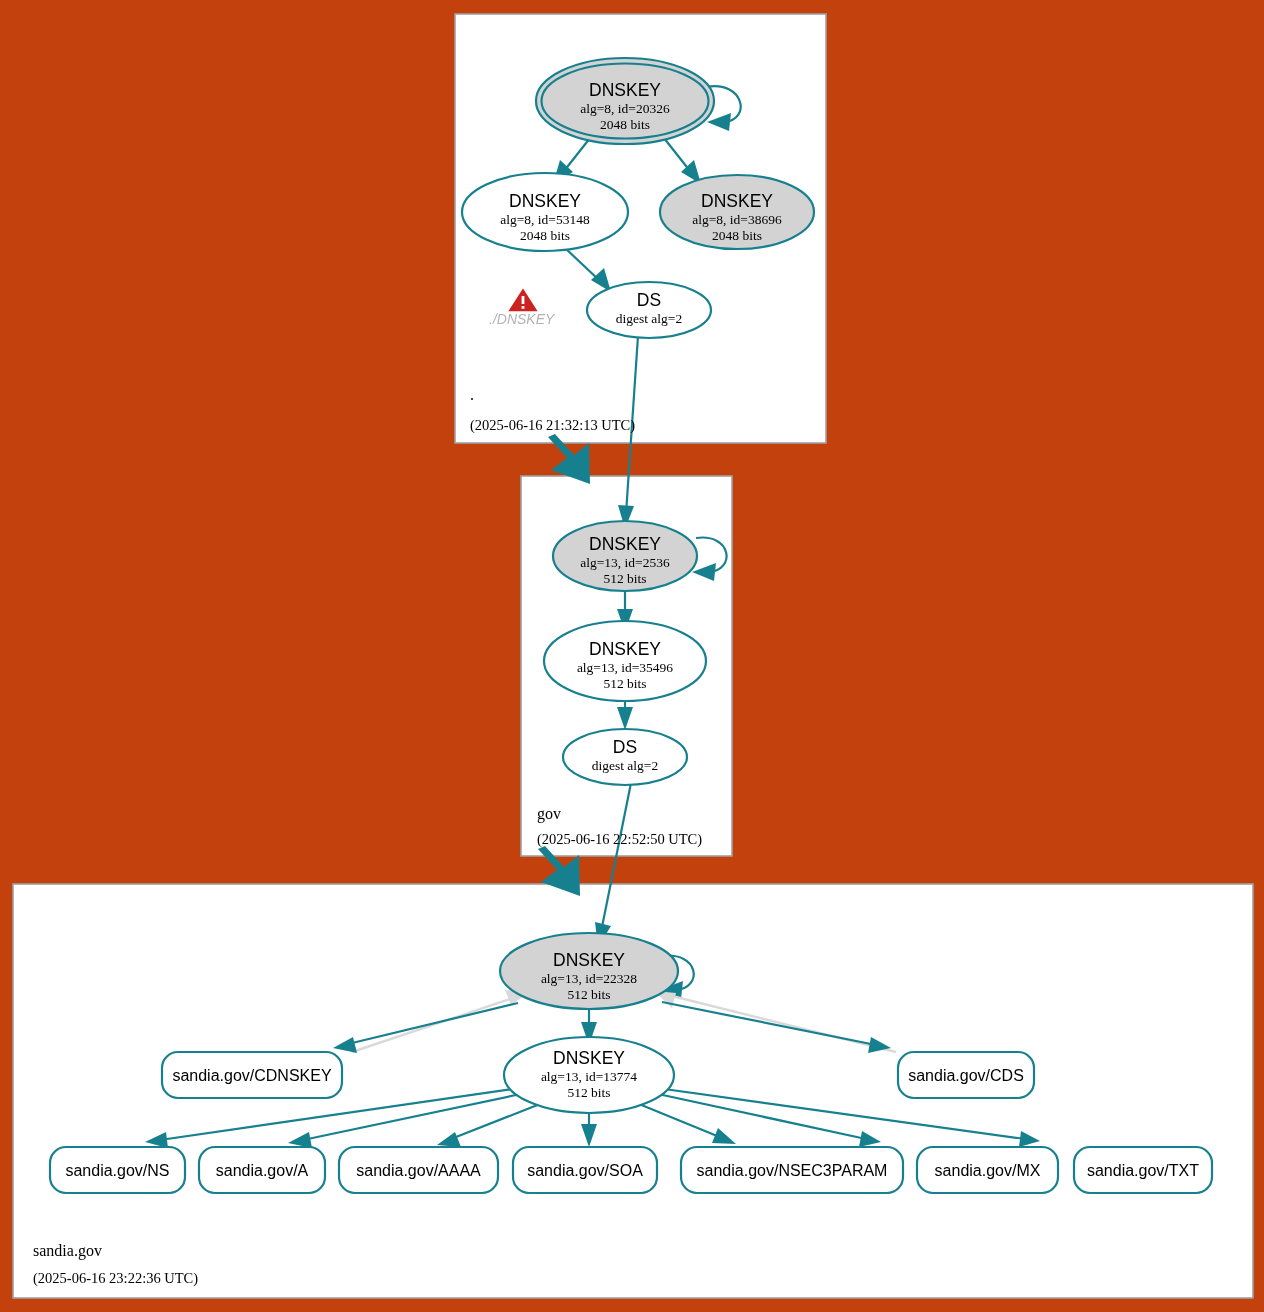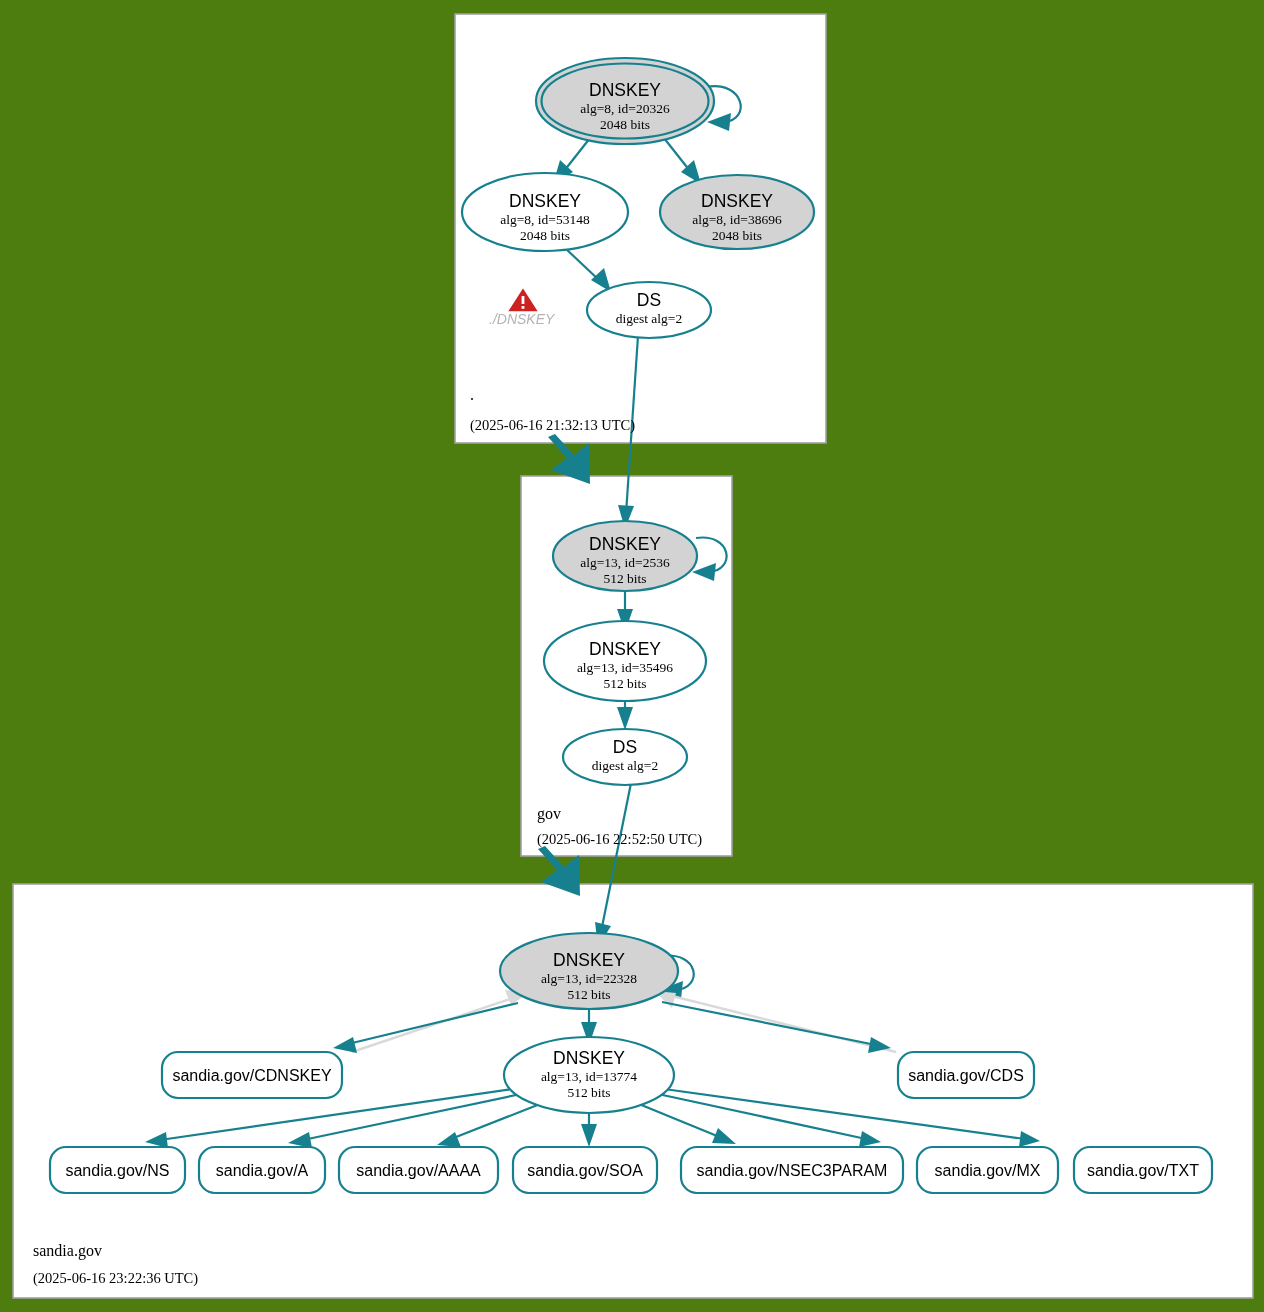--- a/index.html
+++ b/index.html
@@ -9,21 +9,21 @@
     background: #ffffff;
   }
   body {
     font-family: "Liberation Sans", sans-serif;
   }
   #stage {
     position: relative;
     width: 1264px;
     height: 1312px;
     overflow: hidden;
-    background: #4d7c0f;
+    background: #c2410c;
   }
   #graph-svg {
     position: absolute;
     left: 0;
     top: 0;
     width: 1264px;
     height: 1312px;
   }
   .zone-box {
     fill: #ffffff;

